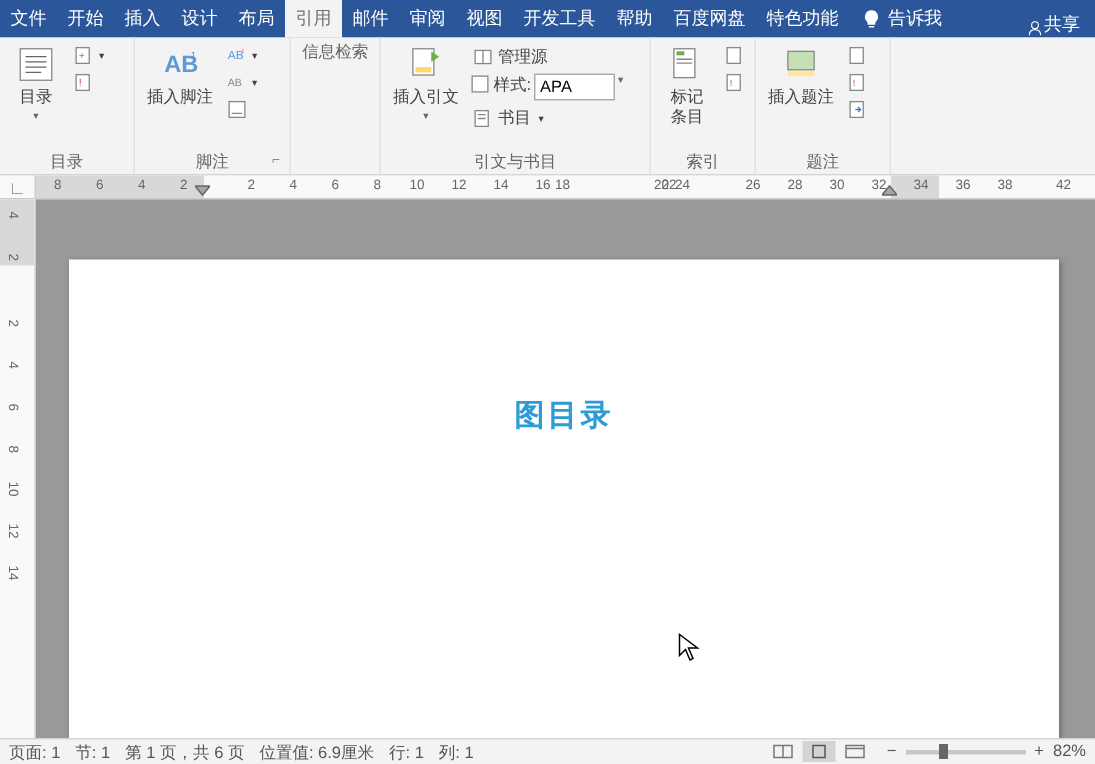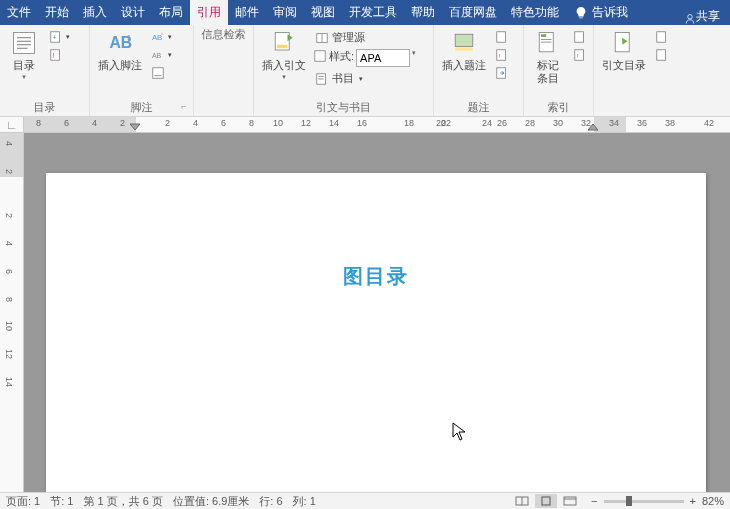--- a/index.html
+++ b/index.html
@@ -1,19 +1,19 @@
 <!DOCTYPE html>
 <html><head>
 <meta charset="utf-8">
 <style>
 *{margin:0;padding:0;box-sizing:border-box;font-family:"Microsoft YaHei","Segoe UI",sans-serif}
 body{width:730px;height:509px;background:#e6e6e6;overflow:hidden;font-size:12px;color:#444}
 .menubar{height:25px;background:#2b579a;display:flex;align-items:stretch;color:#fff}
 .menubar .tab{padding:0 7px;display:flex;align-items:center;cursor:pointer;font-size:12px}
-.menubar .tab.active{background:#f3f3f3;color:#be185d}
+.menubar .tab.active{background:#f3f3f3;color:#737373}
 .menubar .spacer{flex:1}
 .menubar .tell{display:flex;align-items:center;gap:4px;padding:0 8px}
 .menubar .share{display:flex;align-items:flex-end;gap:0;padding:0 10px}
 .ribbon{height:92px;background:#f3f3f3;border-bottom:1px solid #d4d4d4;display:flex}
 .group{display:flex;flex-direction:column;border-right:1px solid #e1e1e1;padding:2px 4px 0 4px}
 .group-body{flex:1;display:flex;align-items:flex-start}
 .group-label{height:16px;font-size:11px;color:#666;text-align:center;position:relative}
 .group-label .launcher{position:absolute;right:0;top:1px;width:10px;height:10px;color:#888;font-size:9px}
 .bigbtn{display:flex;flex-direction:column;align-items:center;justify-content:flex-start;padding:2px 4px;min-width:40px;cursor:pointer}
 .bigbtn svg{width:28px;height:28px}
@@ -187,52 +187,20 @@
               <line x1="4" y1="8" x2="10" y2="8" stroke="#888"></line>
             </svg>
             <span>书目</span>
             <span style="font-size:7px;margin-left:2px">▾</span>
           </div>
       </div>
     </div>
     <div class="group-label">引文与书目</div>
   </div>
 
-  <div class="group" style="width:90px">
-    <div class="group-body">
-      <div class="bigbtn">
-        <svg viewBox="0 0 32 32">
-            <rect x="6" y="6" width="20" height="14" fill="#c5e0b4" stroke="#888"></rect>
-            <rect x="6" y="21" width="20" height="4" fill="#ffe699"></rect>
-          </svg>
-        <span class="lbl">插入题注</span>
-      </div>
-      <div class="colbtns">
-        <div class="smallbtn">
-            <svg viewBox="0 0 16 16">
-              <rect x="2" y="2" width="10" height="12" fill="#fff" stroke="#888"></rect>
-            </svg>
-          </div>
-        <div class="smallbtn">
-            <svg viewBox="0 0 16 16">
-              <rect x="2" y="2" width="10" height="12" fill="#fff" stroke="#888"></rect>
-              <text x="4" y="11" font-size="7" fill="#c44">!</text>
-            </svg>
-          </div>
-        <div class="smallbtn">
-            <svg viewBox="0 0 16 16">
-              <rect x="2" y="2" width="10" height="12" fill="#fff" stroke="#888"></rect>
-              <path d="M6 8h4M8 6l2 2-2 2" stroke="#4472c4" fill="none"></path>
-            </svg>
-          </div>
-      </div>
-    </div>
-    <div class="group-label">题注</div>
-  </div>
-
   <div class="group" style="width:70px">
     <div class="group-body">
       <div class="bigbtn">
         <svg viewBox="0 0 32 32">
             <rect x="6" y="4" width="16" height="22" fill="#fff" stroke="#888"></rect>
             <rect x="8" y="6" width="6" height="3" fill="#70ad47"></rect>
             <line x1="8" y1="12" x2="20" y2="12" stroke="#888"></line>
             <line x1="8" y1="15" x2="20" y2="15" stroke="#888"></line>
           </svg>
         <span class="lbl">标记条目</span>
@@ -247,67 +215,75 @@
             <svg viewBox="0 0 16 16">
               <rect x="2" y="2" width="10" height="12" fill="#fff" stroke="#888"></rect>
               <text x="4" y="11" font-size="7" fill="#c44">!</text>
             </svg>
           </div>
       </div>
     </div>
     <div class="group-label">索引</div>
   </div>
 
-  <div class="group" style="width:92px;border-right:none">
-    <div class="group-body">
-      <div class="bigbtn">
-        <svg viewBox="0 0 32 32">
-            <rect x="6" y="4" width="16" height="22" fill="#fff" stroke="#888"></rect>
-            <path d="M14 10l6 4-6 4" fill="#70ad47"></path>
-          </svg>
-        <span class="lbl">引文目录</span>
+  <div class="group" style="width:90px">
+    <div class="group-body">
+      <div class="bigbtn">
+        <svg viewBox="0 0 32 32">
+            <rect x="6" y="6" width="20" height="14" fill="#c5e0b4" stroke="#888"></rect>
+            <rect x="6" y="21" width="20" height="4" fill="#ffe699"></rect>
+          </svg>
+        <span class="lbl">插入题注</span>
       </div>
       <div class="colbtns">
         <div class="smallbtn">
             <svg viewBox="0 0 16 16">
               <rect x="2" y="2" width="10" height="12" fill="#fff" stroke="#888"></rect>
             </svg>
           </div>
         <div class="smallbtn">
             <svg viewBox="0 0 16 16">
               <rect x="2" y="2" width="10" height="12" fill="#fff" stroke="#888"></rect>
-            </svg>
-          </div>
-      </div>
-    </div>
-    <div class="group-label"></div>
-  </div>
+              <text x="4" y="11" font-size="7" fill="#c44">!</text>
+            </svg>
+          </div>
+        <div class="smallbtn">
+            <svg viewBox="0 0 16 16">
+              <rect x="2" y="2" width="10" height="12" fill="#fff" stroke="#888"></rect>
+              <path d="M6 8h4M8 6l2 2-2 2" stroke="#4472c4" fill="none"></path>
+            </svg>
+          </div>
+      </div>
+    </div>
+    <div class="group-label">题注</div>
+  </div>
+
 </div>
 
 <div class="ruler-h">
   <div class="corner">∟</div>
   <div class="scale">
     <div class="margin" style="left:0;width:112px"></div>
     <div class="margin" style="left:570px;width:32px"></div>
     <span style="left:12px">8</span>
       <span style="left:40px">6</span>
       <span style="left:68px">4</span>
       <span style="left:96px">2</span>
     <span style="left:141px">2</span>
       <span style="left:169px">4</span>
       <span style="left:197px">6</span>
       <span style="left:225px">8</span>
     <span style="left:249px">10</span>
       <span style="left:277px">12</span>
       <span style="left:305px">14</span>
       <span style="left:333px">16</span>
-    <span style="left:380px">18</span>
+    <span style="left:346px">18</span>
       <span style="left:412px">20</span>
       <span style="left:417px">22</span>
-      <span style="left:458px">24</span>
+      <span style="left:426px">24</span>
     <span style="left:473px">26</span>
       <span style="left:501px">28</span>
       <span style="left:529px">30</span>
       <span style="left:557px">32</span>
     <span style="left:585px">34</span>
       <span style="left:613px">36</span>
       <span style="left:641px">38</span>
       <span style="left:680px">42</span>
     <div class="indent-marker" style="left:106px"><svg width="10" height="14">
           <path d="M0 6h10l-5 6z" fill="#a6a6a6" stroke="#666"></path>
@@ -341,21 +317,21 @@
         <path d="M1 1l0 14 4-4 3 7 2-1-3-7 6 0z" fill="#fff" stroke="#000"></path>
       </svg>
   </div>
 </div>
 
 <div class="statusbar">
   <span>页面: 1</span>
   <span>节: 1</span>
   <span>第 1 页，共 6 页</span>
   <span>位置值: 6.9厘米</span>
-  <span>行: 6</span>
+  <span>行: 1</span>
   <span>列: 1</span>
   <div class="spacer"></div>
   <div class="viewbtns">
     <div class="vb">
         <svg width="14" height="10">
           <rect x="1" y="1" width="12" height="8" fill="none" stroke="#777"></rect>
           <line x1="7" y1="1" x2="7" y2="9" stroke="#777"></line>
         </svg>
       </div>
     <div class="vb active">

